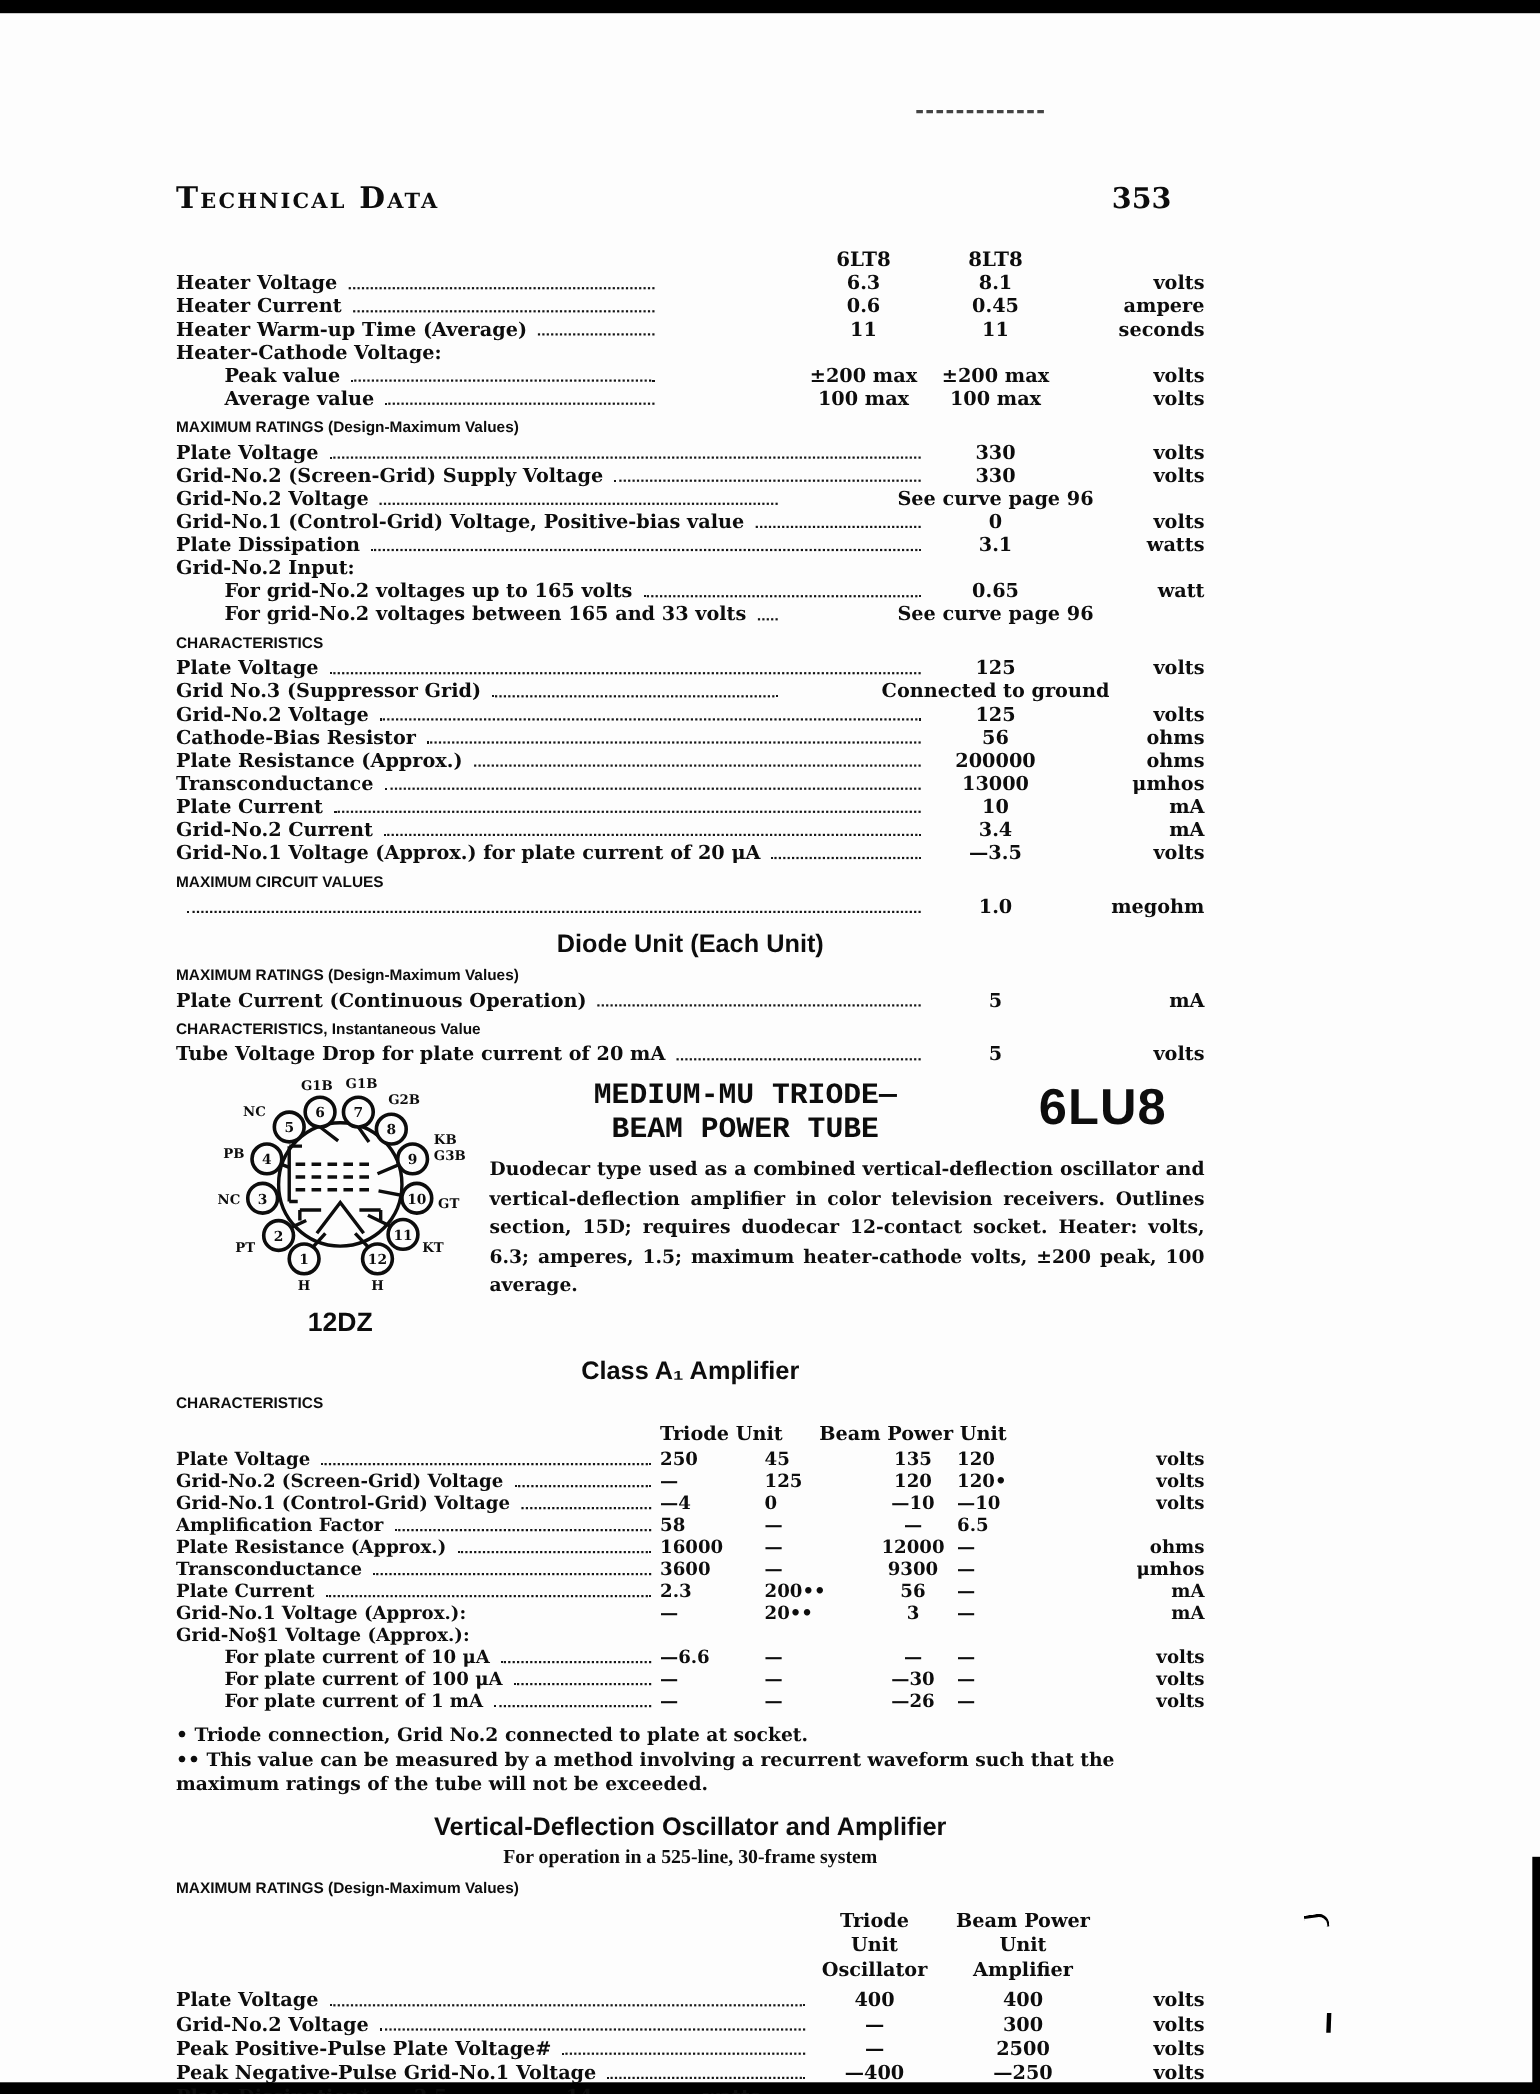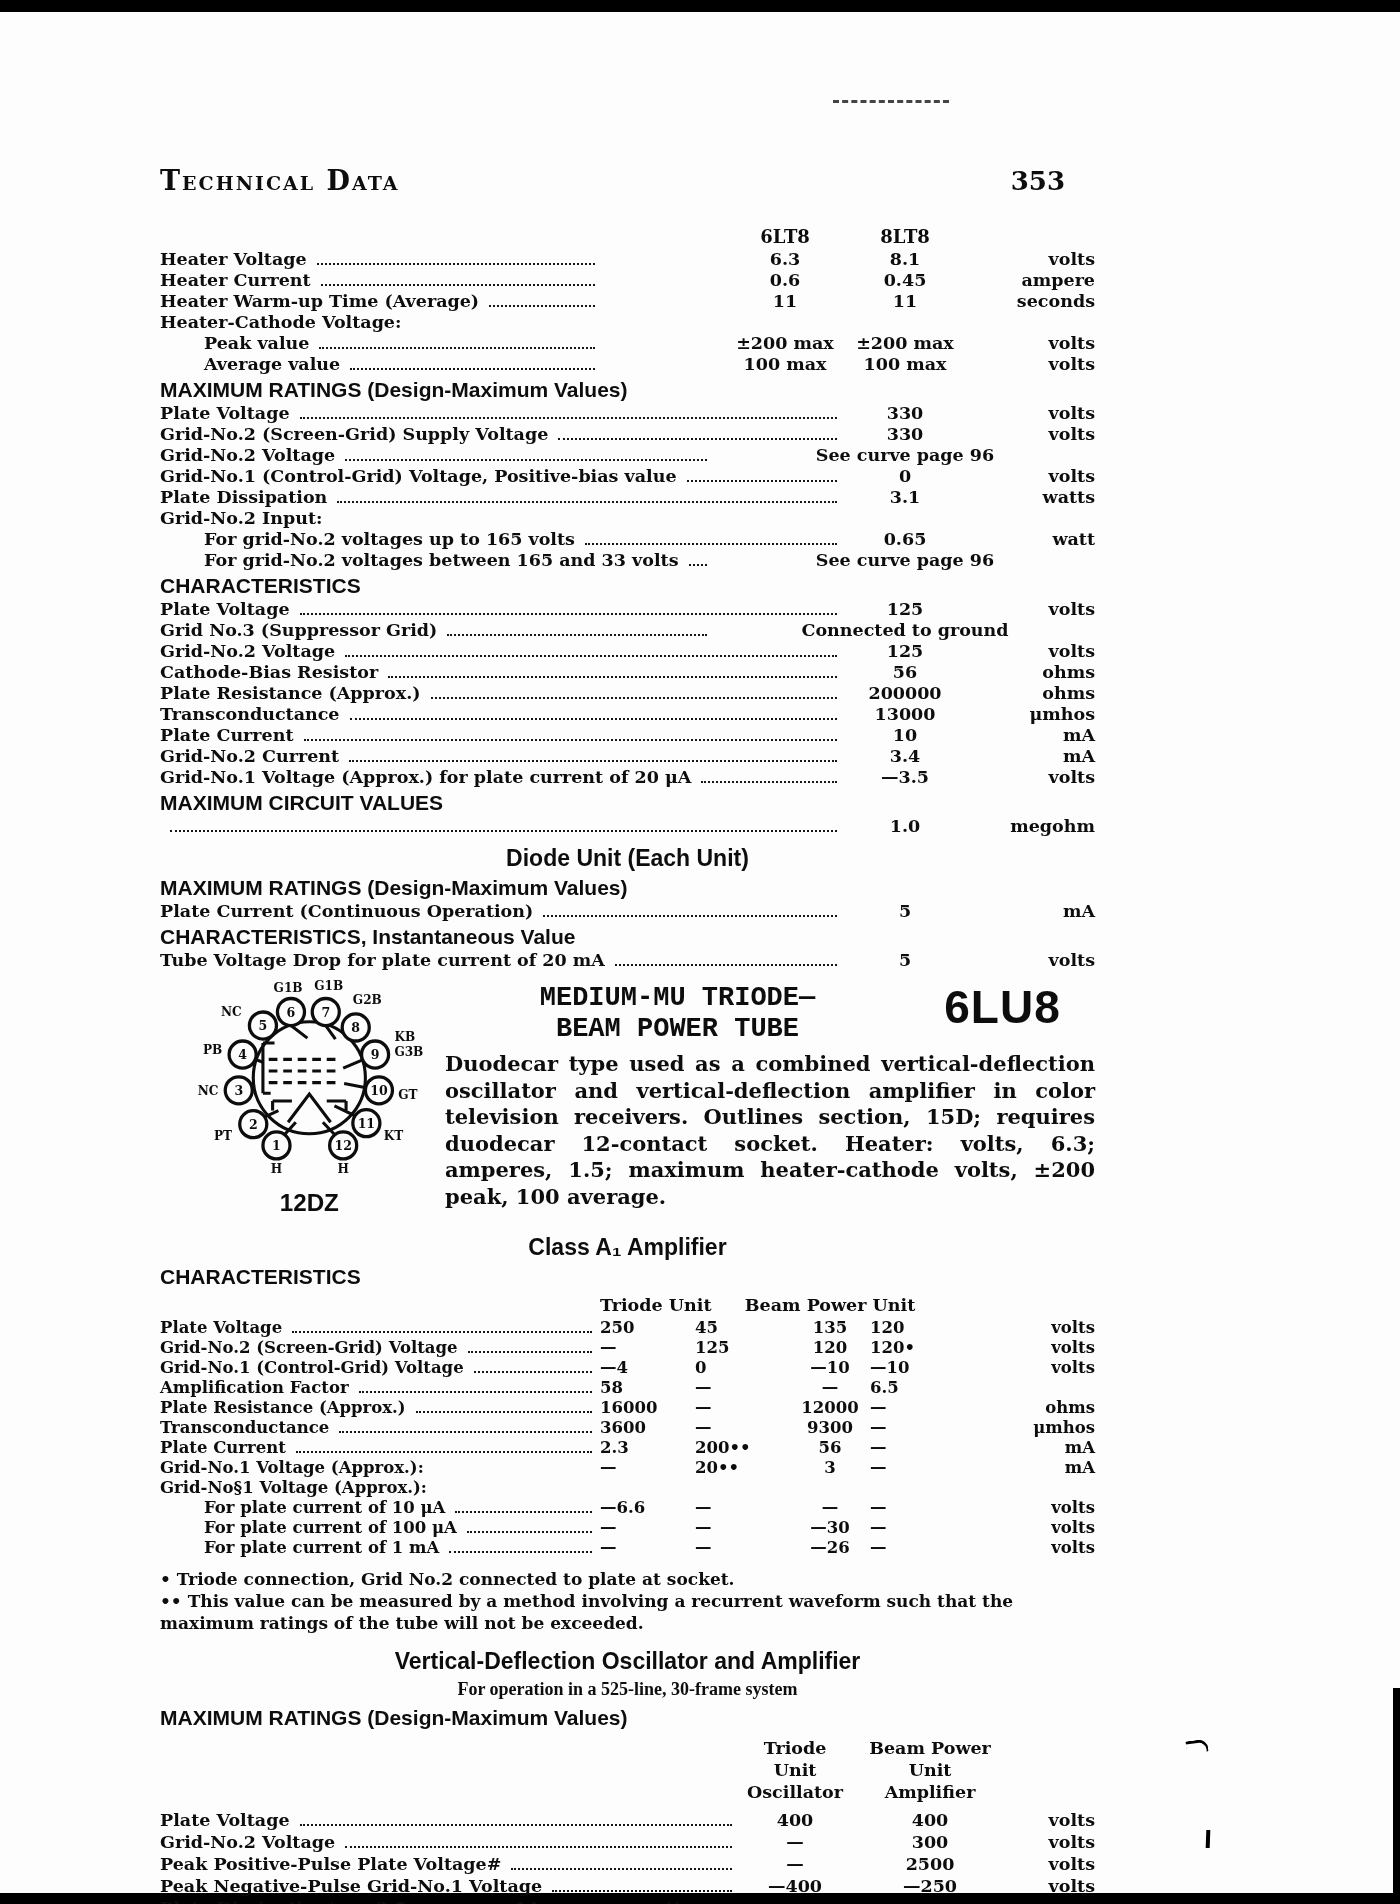--- a/index.html
+++ b/index.html
@@ -55,34 +55,34 @@
   .vdo-heads .g1{width:110px;text-align:center;}
   .vdo-heads .g2{width:160px;text-align:center;}
   .vdo-heads .ge{width:85px;}
   .hd2{display:block;}
 
   
   .center-head{font-family:"Liberation Sans",sans-serif;font-weight:bold;font-size:23px;
                text-align:center;margin:8px 0 4px 0;}
   .center-sub{font-family:Liberation Serif, serif;font-weight:bold;font-size:18px;
               text-align:center;margin:0 0 6px 0;}
-  .subhead{font-family:"Liberation Sans",sans-serif;font-weight:bold;font-size:21px;
+  .subhead{font-family:"Liberation Sans",sans-serif;font-weight:bold;font-size:14px;
            line-height:23px;margin:3px 0 2px 0;}
   .subhead .qual{font-weight:bold;}
 
   
   .tube-section{display:flex;margin:6px 0 4px -15px;}
   .diagram-wrap{width:290px;flex:0 0 290px;}
   .tube-right{flex:1;padding-left:10px;}
   .tube-headrow{display:flex;align-items:flex-start;margin-top:6px;}
   .tube-heading{flex:1;text-align:center;font-family:Liberation Mono, monospace;
                 font-weight:bold;font-size:27px;line-height:31px;}
   .tube-model{width:185px;text-align:center;font-family:"Liberation Sans",sans-serif;
               font-weight:bold;font-size:46px;line-height:48px;letter-spacing:1px;}
-  .tube-desc{margin:6px 0 0 0;font-size:21px;line-height:26.5px;text-align:justify;}
+  .tube-desc{margin:6px 0 0 0;font-size:17px;line-height:26.5px;text-align:justify;}
 
   svg text{font-family:"DejaVu Serif",serif;font-weight:bold;}
   .pin-num{font-family:"Liberation Sans",sans-serif;font-size:13px;}
   .pin-label{font-size:12.5px;}
   .basing-caption{font-family:"Liberation Sans",sans-serif;font-size:25px;}
 
   
   .footnotes{margin-top:10px;font-size:17px;line-height:22px;}
   .footnote{margin:0;}
 </style>

